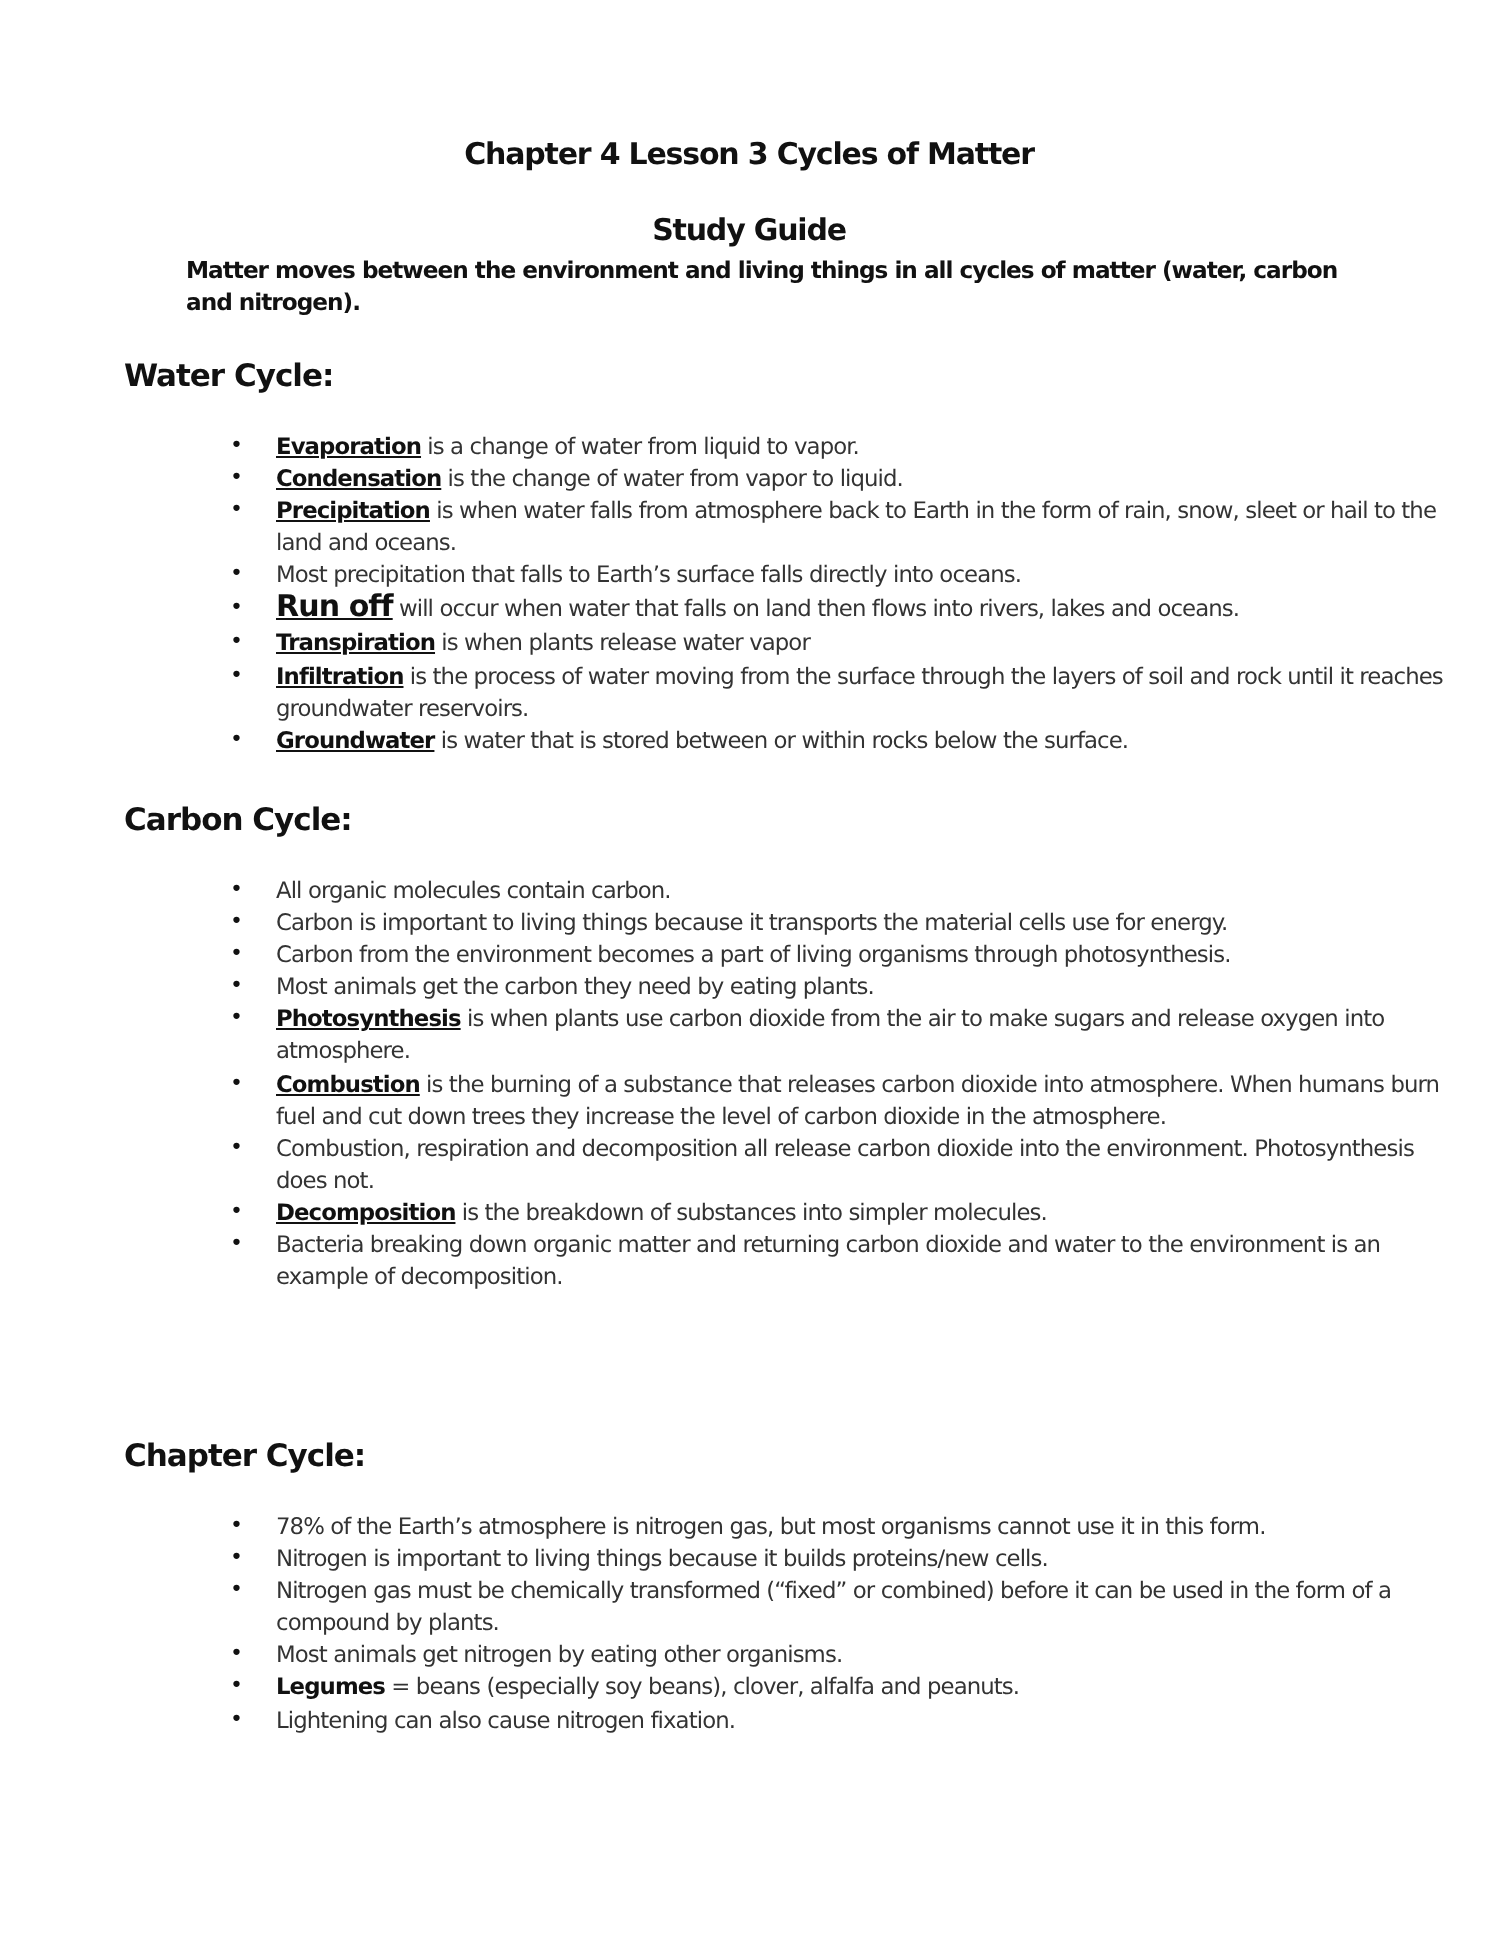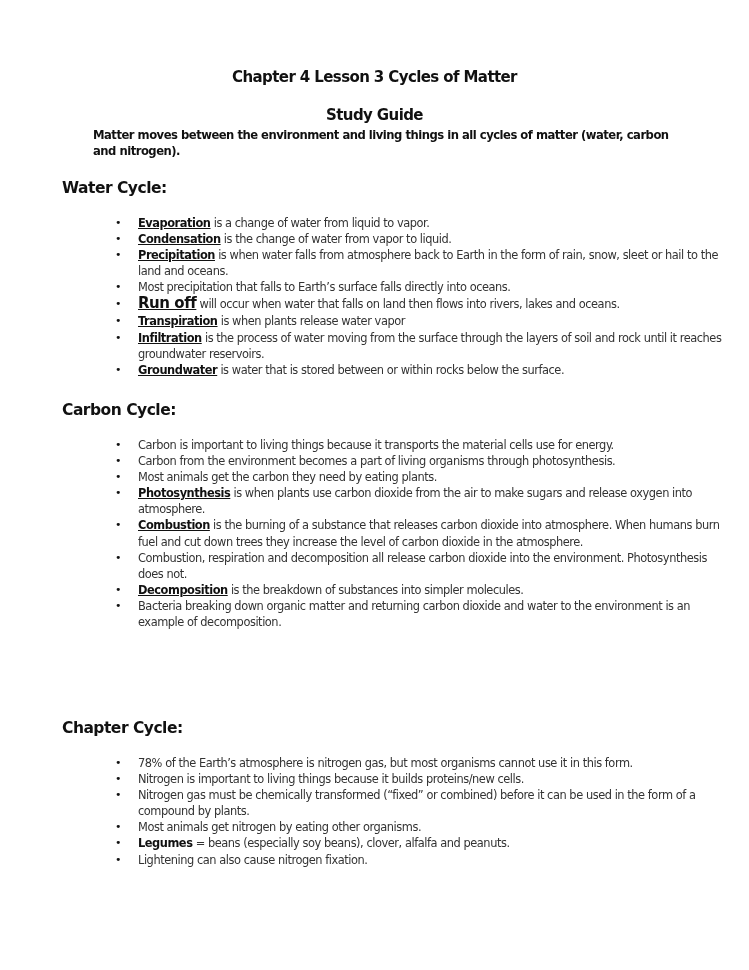--- a/index.html
+++ b/index.html
@@ -52,20 +52,21 @@
     <li><span class="term">Precipitation</span><span> is when water falls from atmosphere back to Earth in the form of rain, snow, sleet or hail to the land and oceans.</span></li>
     <li><span>Most precipitation that falls to Earth’s surface falls directly into oceans.</span></li>
     <li class="bigger" style="line-height:17px"><span class="term" style="font-size:15px">Run off</span><span> will occur when water that falls on land then flows into rivers, lakes and oceans.</span></li>
     <li><span class="term">Transpiration</span><span> is when plants release water vapor</span></li>
     <li><span class="term">Infiltration</span><span> is the process of water moving from the surface through the layers of soil and rock until it reaches groundwater reservoirs.</span></li>
     <li><span class="term">Groundwater</span><span> is water that is stored between or within rocks below the surface.</span></li>
   </ul>
 
   <div class="section-h" style="top:400px">Carbon Cycle:</div>
   <ul class="bl" style="top:421px">
+    <li><span>All organic molecules contain carbon.</span></li>
     <li><span>Carbon is important to living things because it transports the material cells use for energy.</span></li>
     <li><span>Carbon from the environment becomes a part of living organisms through photosynthesis.</span></li>
     <li><span>Most animals get the carbon they need by eating plants.</span></li>
     <li><span class="term">Photosynthesis</span><span> is when plants use carbon dioxide from the air to make sugars and release oxygen into atmosphere.</span></li>
     <li><span class="term">Combustion</span><span> is the burning of a substance that releases carbon dioxide into atmosphere. When humans burn fuel and cut down trees they increase the level of carbon dioxide in the atmosphere.</span></li>
     <li><span>Combustion, respiration and decomposition all release carbon dioxide into the environment.  Photosynthesis does not.</span></li>
     <li><span class="term">Decomposition</span><span> is the breakdown of substances into simpler molecules.</span></li>
     <li><span>Bacteria  breaking down organic matter and returning carbon dioxide and water to the environment is an example of decomposition.</span></li>
   </ul>
 

